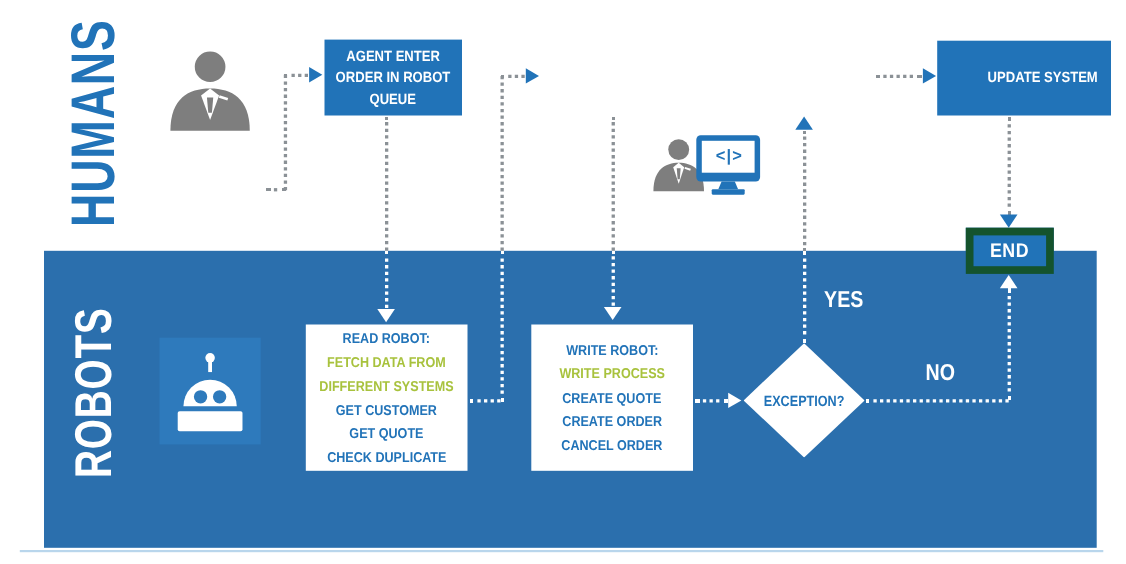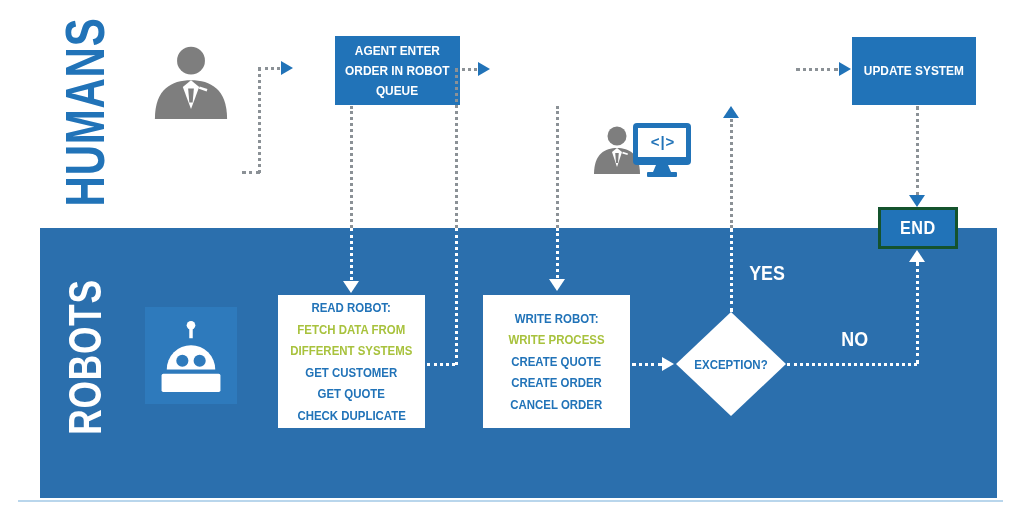--- a/index.html
+++ b/index.html
@@ -31,21 +31,21 @@
 
   
   .wbox { position:absolute; background:#ffffff; display:flex; flex-direction:column; align-items:center; justify-content:center; text-align:center; }
   .wbox .ln { display:block; font-weight:bold; font-size:13px; line-height:21.5px; white-space:nowrap; transform:scaleX(0.88); }
   .t-blue { color:#2173b8; }
   .t-green { color:#a8c23d; }
 
   
   .endbox {
     position:absolute; left:878px; top:207px; width:80px; height:42px; box-sizing:border-box;
-    background:#2173b8; border:3px solid #14532d;
+    background:#2173b8; border:7px solid #14532d;
     display:flex; align-items:center; justify-content:center;
   }
   .endbox .ln { color:#fff; font-weight:bold; font-size:18px; transform:scaleX(0.9); letter-spacing:0.5px; }
 
   
   .diamond-wrap { position:absolute; left:676px; top:312px; width:110px; height:104px; }
   .diamond-label {
     position:absolute; left:676px; top:312px; width:110px; height:104px;
     display:flex; align-items:center; justify-content:center;
     color:#2173b8; font-weight:bold; font-size:13.5px; transform:scaleX(0.85); white-space:nowrap;
@@ -90,29 +90,29 @@
 
   <svg class="icon" style="left:150px; top:45px;" width="82" height="74" viewBox="0 0 100 90">
     <circle cx="50" cy="19" r="17" fill="#7e7e7e"></circle>
     <path d="M6 90 C6 54 26 43 50 43 C74 43 94 54 94 90 Z" fill="#7e7e7e"></path>
     <path d="M50 43 L40 51 L50 78 L60 51 Z" fill="#ffffff"></path>
     <path d="M46.5 53 L53.5 53 L52 70 L48 70 Z" fill="#7e7e7e"></path>
     <rect x="60" y="52" width="10" height="3" fill="#ffffff" transform="rotate(18 65 53)"></rect>
   </svg>
 
 
-  <div class="box" style="left:295px; top:36px; width:125px; height:69px;margin-left:40px;">
+  <div class="box" style="left:295px; top:36px; width:125px; height:69px;">
     <span class="ln">AGENT ENTER</span>
     <span class="ln">ORDER IN ROBOT</span>
     <span class="ln">QUEUE</span>
   </div>
 
 
 
-  <div class="box" style="left:852px; top:37px; width:124px; height:68px;">
+  <div class="box" style="left:852px; top:37px; width:124px; height:68px;padding-left:34px;">
     <span class="ln">UPDATE SYSTEM</span>
   </div>
 
   <svg class="icon" style="left:592px; top:124px;" width="50" height="50" viewBox="0 0 100 100">
     <circle cx="50" cy="24" r="19" fill="#7e7e7e"></circle>
     <path d="M4 100 C4 60 26 48 50 48 C74 48 96 60 96 100 Z" fill="#7e7e7e"></path>
     <path d="M50 48 L40 56 L50 86 L60 56 Z" fill="#ffffff"></path>
     <path d="M46.5 58 L53.5 58 L52 78 L48 78 Z" fill="#7e7e7e"></path>
     <rect x="61" y="57" width="11" height="3.5" fill="#ffffff" transform="rotate(18 66 58)"></rect>
   </svg>

